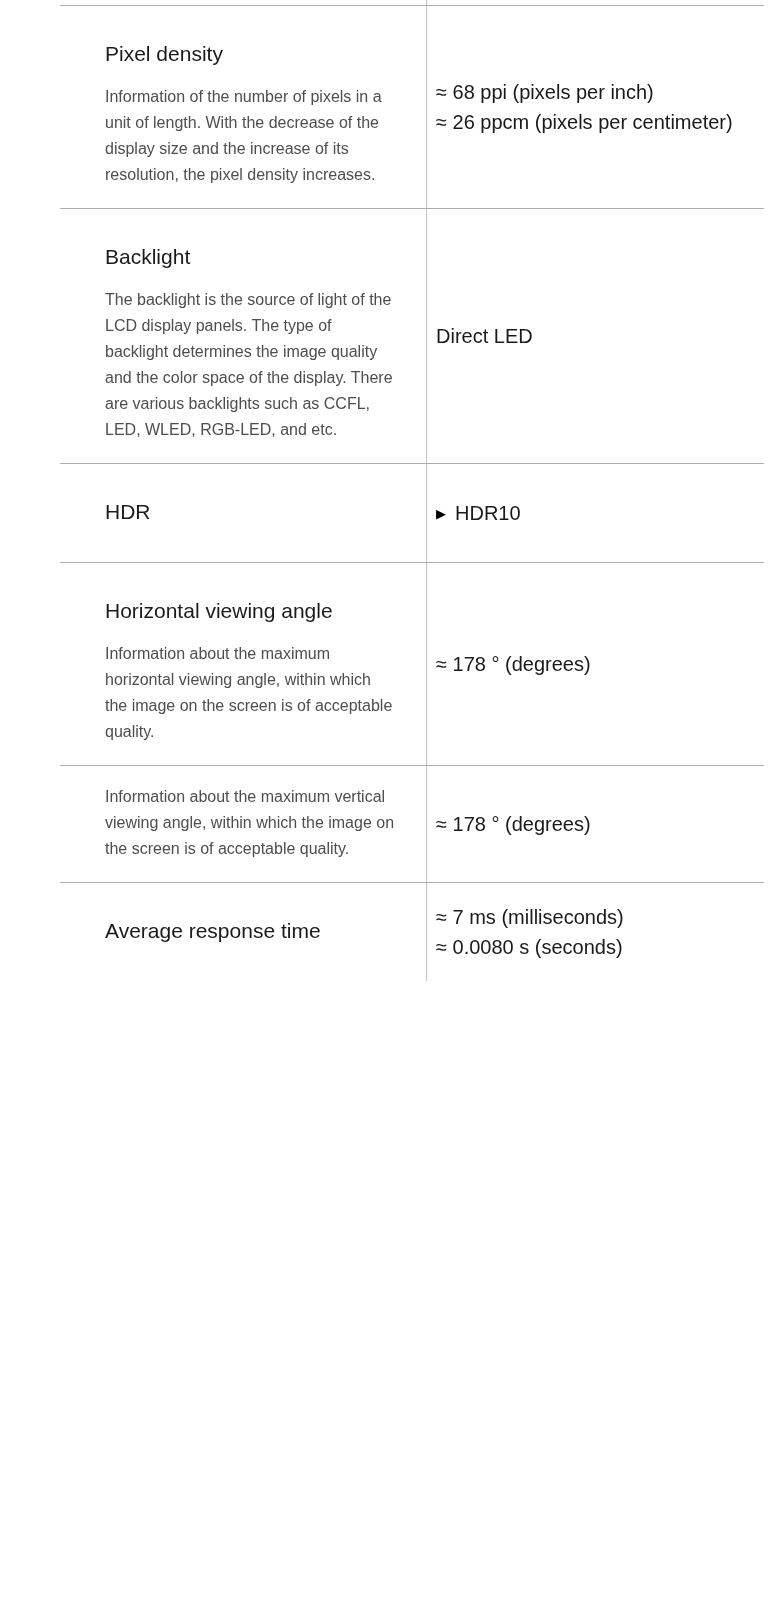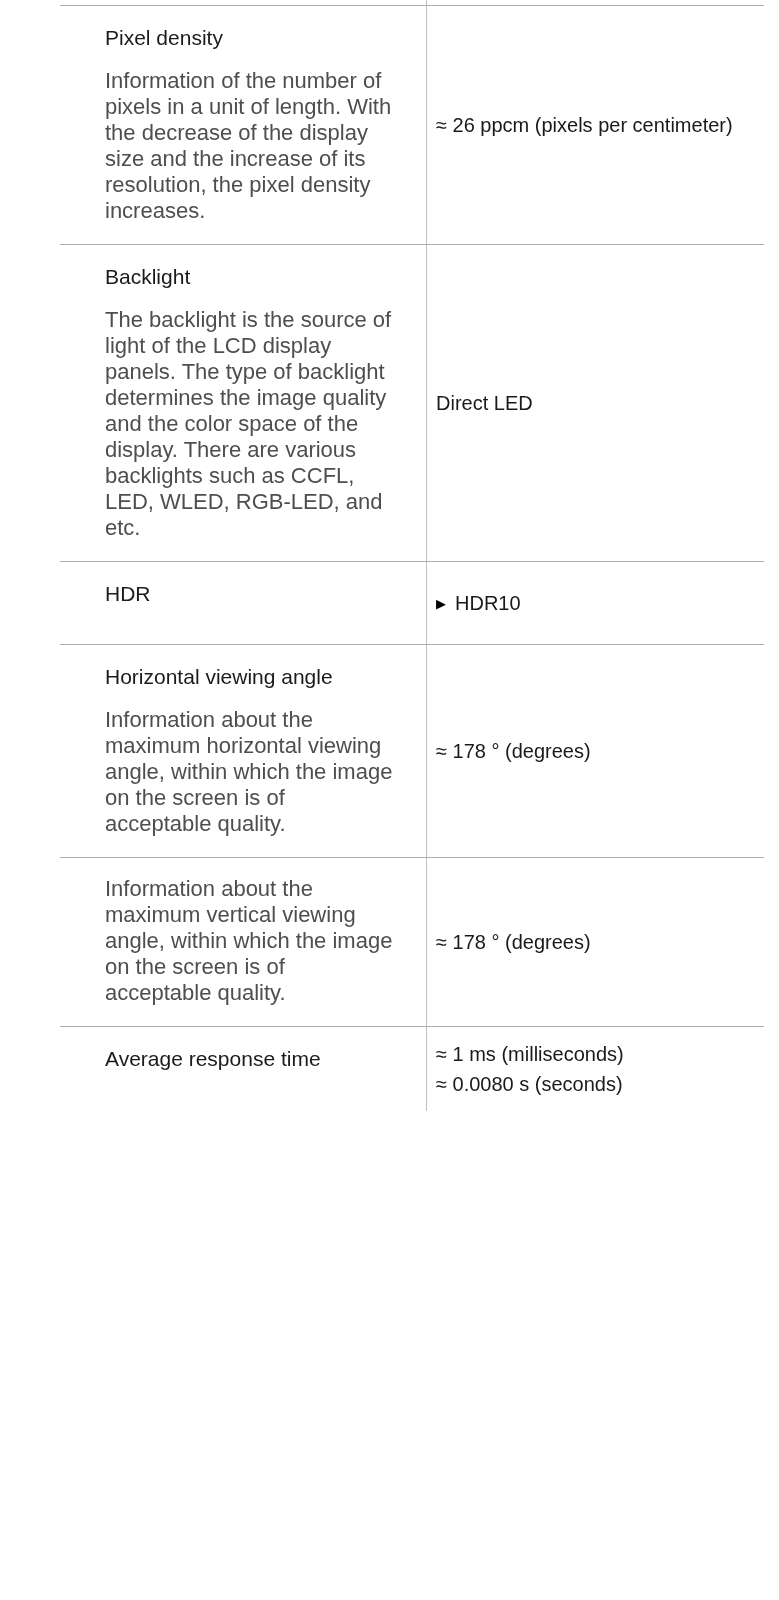--- a/index.html
+++ b/index.html
@@ -33,25 +33,25 @@
   .term-cell{
     width:367px;
     box-sizing:border-box;
     border-right:1px solid var(--col-divider);
     padding:18px 18px 20px 45px;
   }
   .term{
     font-size:21px;
     line-height:28px;
     color:var(--term-text);
-    margin:0 0 16px 0;
+    margin:16px 0 16px 0;
     font-weight:400;
   }
   .desc{
-    font-size:22px;
+    font-size:16px;
     line-height:26px;
     color:var(--desc-text);
     max-width:292px;
   }
   .value-cell{
     flex:1;
     box-sizing:border-box;
     display:flex;
     flex-direction:column;
     justify-content:center;
@@ -78,20 +78,21 @@
     <div class="term-cell"></div>
     <div class="value-cell"></div>
   </div>
 
   <div class="row">
     <div class="term-cell">
       <div class="term">Pixel density</div>
       <div class="desc">Information of the number of pixels in a unit of length. With the decrease of the display size and the increase of its resolution, the pixel density increases.</div>
     </div>
     <div class="value-cell">
+        <div class="value-line">≈ 68 ppi (pixels per inch)</div>
         <div class="value-line">≈ 26 ppcm (pixels per centimeter)</div>
       </div>
   </div>
 
 
   <div class="row">
     <div class="term-cell">
       <div class="term">Backlight</div>
       <div class="desc">The backlight is the source of light of the LCD display panels. The type of backlight determines the image quality and the color space of the display. There are various backlights such as CCFL, LED, WLED, RGB-LED, and etc.</div>
     </div>
@@ -126,17 +127,17 @@
     <div class="value-cell">
         <div class="value-line">≈ 178 ° (degrees)</div>
       </div>
   </div>
 
   <div class="row">
     <div class="term-cell">
       <div class="term">Average response time</div>
     </div>
     <div class="value-cell">
-        <div class="value-line">≈ 1 ms (milliseconds)</div>
+        <div class="value-line">≈ 7 ms (milliseconds)</div>
         <div class="value-line">≈ 0.0080 s (seconds)</div>
       </div>
   </div>
 </div>
 
 </body></html>

